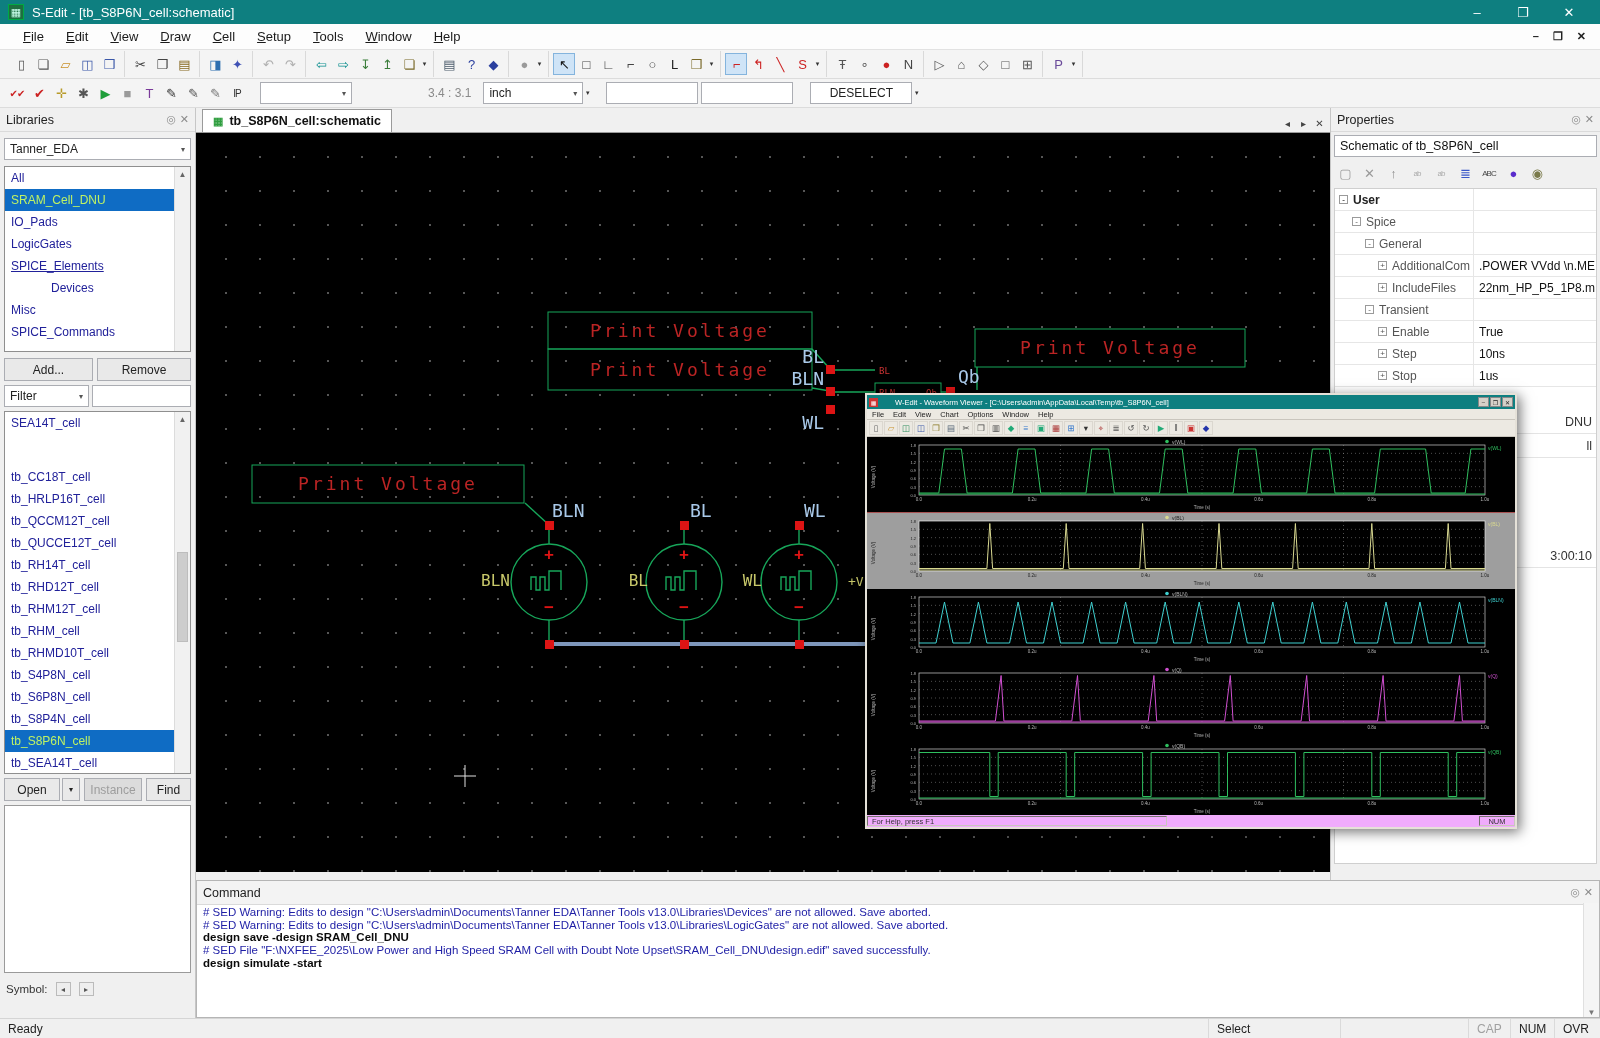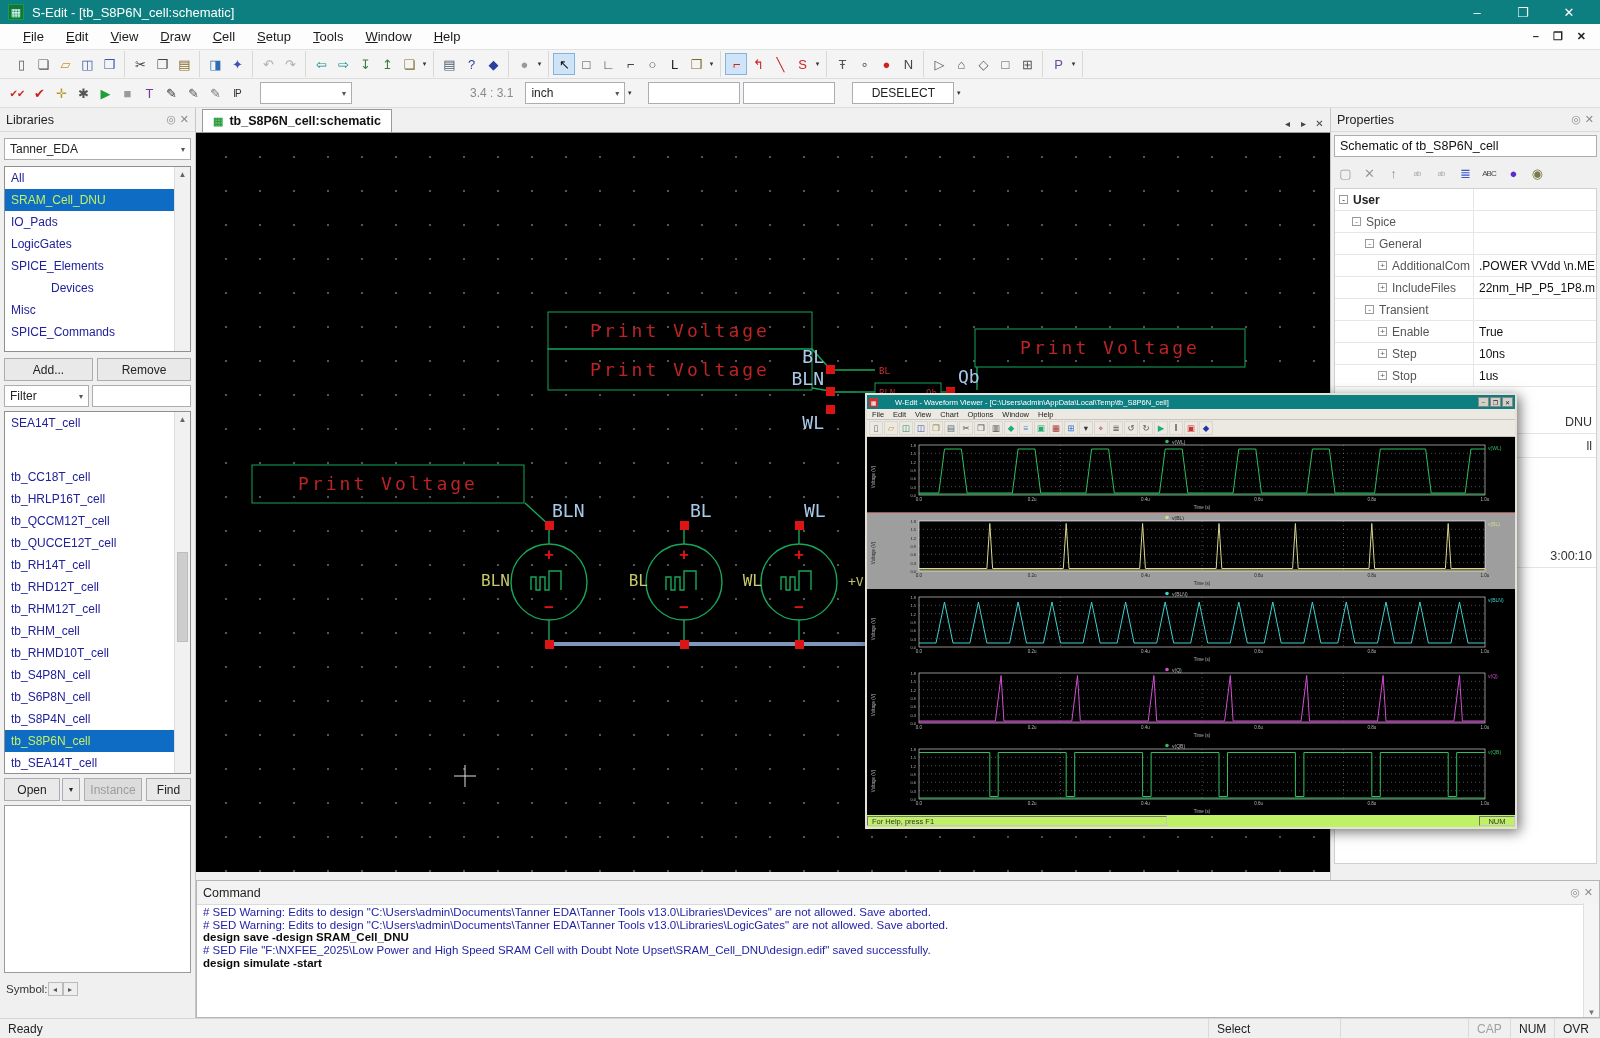--- a/index.html
+++ b/index.html
@@ -31,21 +31,21 @@
 .phead{height:24px;display:flex;align-items:center;padding:0 6px;font-size:12.5px;color:#222;border-bottom:1px solid #dadada;background:#f0f0f0}
 .phead .hic{margin-left:auto;display:flex;gap:4px;color:#8a8a8a;font-size:11px}
 .lst{background:#fff;border:1px solid #8f8f8f;position:absolute;overflow:hidden}
 .li{height:22px;line-height:22px;padding-left:6px;font-size:12px;color:#21219a;white-space:nowrap}
 .li.sel{background:#0f6cc4;color:#bef264}
 .sb{position:absolute;right:0;top:0;bottom:0;width:16px;background:#f1f1f1;border-left:1px solid #dcdcdc}
 .sb .sarr{height:15px;line-height:15px;text-align:center;font-size:8px;color:#666}
 .thumb{position:absolute;left:2px;right:2px;background:#cdcdcd;border:1px solid #bdbdbd}
 .btn{border:1px solid #abadb3;background:#e9e9e9;font-size:12px;display:flex;align-items:center;justify-content:center;color:#222}
 .btn.dis{color:#9d9d9d}
-#symbolrow{position:absolute;left:0;top:868px;width:195px;height:26px;display:flex;align-items:center;padding:0 6px;font-size:11.5px;color:#333}
+#symbolrow{position:absolute;left:0;top:868px;width:195px;height:26px;display:flex;align-items:center;gap:8px;padding:0 6px;font-size:11.5px;color:#333}
 #symbolrow .mini{width:15px;height:14px;border:1px solid #bbb;background:#eee;font-size:8px;display:flex;align-items:center;justify-content:center;color:#555}
 
 
 #tabbar{position:absolute;left:196px;top:108px;width:1134px;height:25px;background:#f0f0f0;border-bottom:1px solid #9a9a9a;display:flex;align-items:flex-end}
 .tab{height:23px;background:#fff;border:1px solid #9a9a9a;border-bottom:none;display:flex;align-items:center;gap:6px;padding:0 10px;font-size:12.5px;font-weight:bold;color:#111;margin-left:6px}
 .tabic{color:#2f9e3f;font-size:11px}
 .tabctl{margin-left:auto;display:flex;gap:3px;padding:0 4px 3px 0;color:#444;font-size:10px}
 .tabctl span{width:13px;text-align:center}
 #canvas{position:absolute;left:196px;top:133px;width:1134px;height:739px;background:#000;background-image:radial-gradient(circle,#565656 1px,transparent 1.4px);background-size:34px 34px;background-position:13px 7px}
 #canvas svg{position:absolute;inset:0}
@@ -84,21 +84,21 @@
 #wtitle{height:14px;background:#0e7f80;color:#fff;display:flex;align-items:center;gap:17px;font-size:7.5px;padding:0 2px;white-space:nowrap;overflow:hidden}
 #wtitle .wic{width:9px;height:9px;background:#c33;color:#fff;font-size:6px;display:flex;align-items:center;justify-content:center;flex:0 0 auto}
 #wtitle .wbtns{margin-left:auto;display:flex;gap:1px}
 #wtitle .wbtns span{width:11px;height:10px;background:#d4d0c8;color:#222;font-size:6px;display:flex;align-items:center;justify-content:center;border:1px solid #888}
 #wmenu{height:11px;background:#ece9e2;display:flex;gap:9px;align-items:center;font-size:7.5px;color:#222;padding-left:5px;border-bottom:1px solid #c9c5bd}
 #wtools{height:17px;background:#ece9e2;display:flex;align-items:center;gap:1px;padding-left:2px;border-bottom:1px solid #c9c5bd}
 .wtbtn{width:14px;height:14px;font-size:8.5px;display:flex;align-items:center;justify-content:center;background:#ece9e2;border:1px solid #dbd7cf}
 #wcharts{position:absolute;left:0;top:42px;width:648px;height:382px;background:#000;overflow:hidden}
 .wpanel{position:relative;width:648px;height:76px;background:#000}
 .wpanel.wsel{background:#9e9e9e;outline:1px solid #a85252}
-#wstatus{position:absolute;left:0;bottom:0;width:648px;height:12px;background:#bef264;display:flex;align-items:center;font-size:7.5px;color:#333}
+#wstatus{position:absolute;left:0;bottom:0;width:648px;height:12px;background:#f0abfc;display:flex;align-items:center;font-size:7.5px;color:#333}
 #wstatus .wsl{width:300px;border:1px inset #cac6be;height:10px;display:flex;align-items:center;padding-left:4px}
 #wstatus .wsr{margin-left:auto;width:36px;border:1px inset #cac6be;height:10px;display:flex;align-items:center;justify-content:center}
 </style>
 </head>
 <body>
 
 <div id="app">
 
   <div id="titlebar">
     <span id="app-icon">▦</span>
@@ -214,21 +214,21 @@
         <span class="tbtn" style="color: rgb(122, 58, 154);">T</span>
         <span class="tbtn" style="color: rgb(51, 51, 51);">✎</span>
         <span class="tbtn" style="color: rgb(85, 85, 85);">✎</span>
         <span class="tbtn" style="color: rgb(119, 119, 119);">✎</span>
         <span class="tbtn" style="color: rgb(51, 51, 51); font-size: 10px;">IP</span>
       </div>
     <div class="combo" style="width:92px;margin-left:12px;color:#999">
         <span></span>
         <span class="arr">▾</span>
       </div>
-    <span class="dim" style="margin-left:118px">3.4 : 3.1</span>
+    <span class="dim" style="margin-left:76px">3.4 : 3.1</span>
     <div class="combo" style="width:100px;margin-left:12px">
         <span>inch</span>
         <span class="arr">▾</span>
       </div>
     <span class="dd">▾</span>
     <div class="fieldbox" style="width:92px;margin-left:14px"></div>
     <div class="fieldbox" style="width:92px;margin-left:3px"></div>
     <div class="combo" style="width:102px;margin-left:17px;justify-content:center">
         <span>DESELECT</span>
       </div>
@@ -246,21 +246,21 @@
     <div class="combo" style="position:absolute;left:4px;top:30px;width:187px">
       <span>Tanner_EDA</span>
       <span class="arr">▾</span>
     </div>
     <div class="lst" id="libgroups" style="left:4px;top:58px;width:187px;height:186px">
 
     <div class="li" style="width: 170px;">All</div>
         <div class="li sel" style="width: 170px;">SRAM_Cell_DNU</div>
         <div class="li" style="width: 170px;">IO_Pads</div>
         <div class="li" style="width: 170px;">LogicGates</div>
-        <div class="li" style="width: 170px;">SPICE_Elements</div>
+        <div class="li" style="width: 170px; text-decoration: underline;">SPICE_Elements</div>
         <div class="li" style="width: 146px; padding-left: 46px;">Devices</div>
         <div class="li" style="width: 170px;">Misc</div>
         <div class="li" style="width: 170px;">SPICE_Commands</div>
         <div class="sb">
           <div class="sarr">▲</div>
         </div>
       </div>
     <div class="btn" style="position:absolute;left:4px;top:250px;width:89px;height:23px">
         <span>Add...</span>
       </div>

